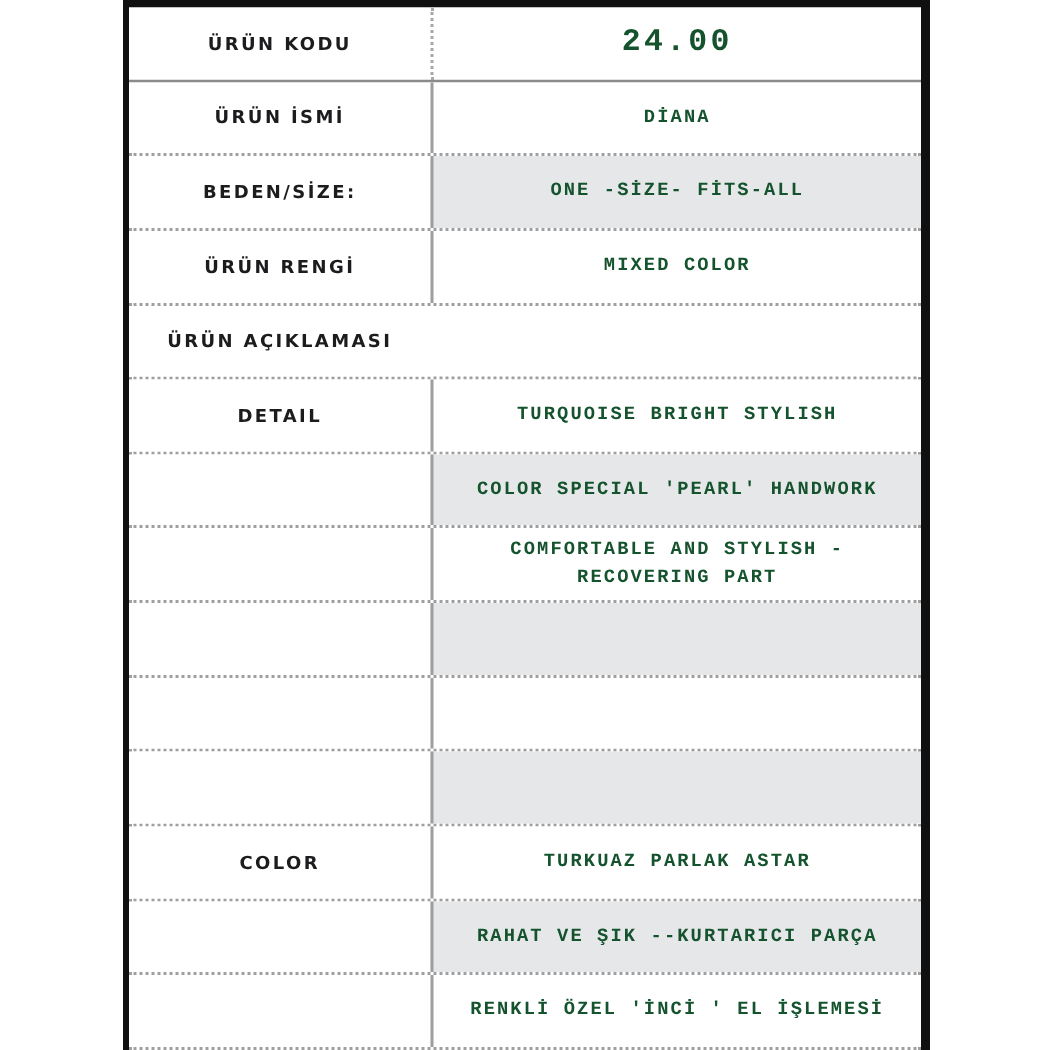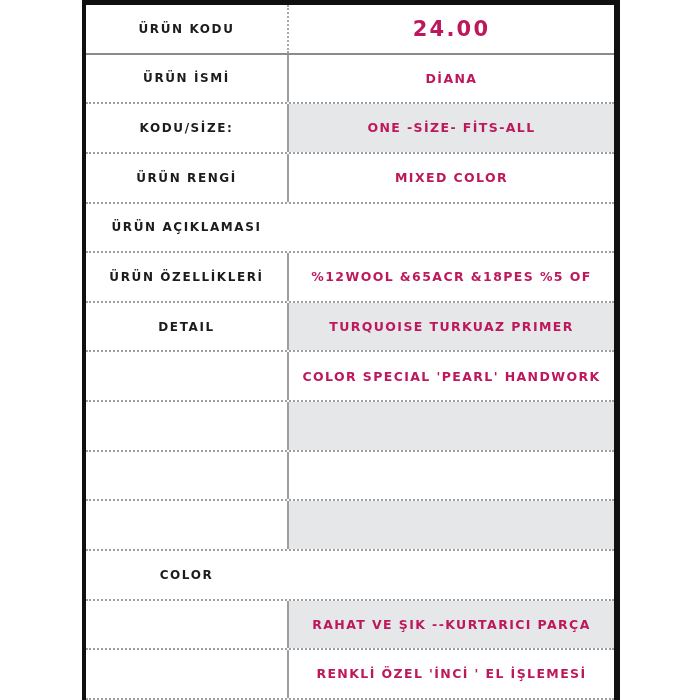--- a/index.html
+++ b/index.html
@@ -65,21 +65,22 @@
     font-weight: bold;
     letter-spacing: 1.6px;
     color: #1c1c1e;
     white-space: nowrap;
   }
   .row-value {
     font-size: 12.5px;
     font-weight: bold;
     letter-spacing: 1.4px;
     line-height: 1.55;
-    color: #be185d;
+    color: #14532d;
+    font-family: Liberation Mono, monospace;
   }
   .row:first-child .row-value {
     font-size: 21px;
     letter-spacing: 2.2px;
   }
 </style>
 </head>
 <body>
 
 <div class="canvas">
@@ -95,68 +96,68 @@
       <div class="row">
         <div class="cell cell-label">
           <span class="row-label">ÜRÜN İSMİ</span>
         </div>
         <div class="cell cell-value">
           <span class="row-value">DİANA</span>
         </div>
       </div>
       <div class="row">
         <div class="cell cell-label">
-          <span class="row-label">KODU/SİZE:</span>
+          <span class="row-label">BEDEN/SİZE:</span>
         </div>
         <div class="cell cell-value">
           <span class="row-value">ONE -SİZE- FİTS-ALL</span>
         </div>
       </div>
       <div class="row">
         <div class="cell cell-label">
           <span class="row-label">ÜRÜN RENGİ</span>
         </div>
         <div class="cell cell-value">
           <span class="row-value">MIXED COLOR</span>
         </div>
       </div>
       <div class="row">
         <div class="cell cell-label">
           <span class="row-label">ÜRÜN AÇIKLAMASI</span>
         </div>
       </div>
       <div class="row">
         <div class="cell cell-label">
-          <span class="row-label">ÜRÜN ÖZELLİKLERİ</span>
-        </div>
-        <div class="cell cell-value">
-          <span class="row-value">%12WOOL &amp;65ACR &amp;18PES %5 OF</span>
-        </div>
-      </div>
-      <div class="row">
-        <div class="cell cell-label">
           <span class="row-label">DETAIL</span>
         </div>
         <div class="cell cell-value">
-          <span class="row-value">TURQUOISE TURKUAZ PRIMER</span>
+          <span class="row-value">TURQUOISE BRIGHT STYLISH</span>
         </div>
       </div>
       <div class="row">
         <div class="cell cell-label">
           <span class="row-label"></span>
         </div>
         <div class="cell cell-value">
           <span class="row-value">COLOR SPECIAL 'PEARL' HANDWORK</span>
         </div>
       </div>
       <div class="row">
         <div class="cell cell-label">
           <span class="row-label"></span>
         </div>
         <div class="cell cell-value">
+          <span class="row-value">COMFORTABLE AND STYLISH - RECOVERING PART</span>
+        </div>
+      </div>
+      <div class="row">
+        <div class="cell cell-label">
+          <span class="row-label"></span>
+        </div>
+        <div class="cell cell-value">
           <span class="row-value"></span>
         </div>
       </div>
       <div class="row">
         <div class="cell cell-label">
           <span class="row-label"></span>
         </div>
         <div class="cell cell-value">
           <span class="row-value"></span>
         </div>
@@ -165,20 +166,23 @@
         <div class="cell cell-label">
           <span class="row-label"></span>
         </div>
         <div class="cell cell-value">
           <span class="row-value"></span>
         </div>
       </div>
       <div class="row">
         <div class="cell cell-label">
           <span class="row-label">COLOR</span>
+        </div>
+        <div class="cell cell-value">
+          <span class="row-value">TURKUAZ PARLAK ASTAR</span>
         </div>
       </div>
       <div class="row">
         <div class="cell cell-label">
           <span class="row-label"></span>
         </div>
         <div class="cell cell-value">
           <span class="row-value">RAHAT VE ŞIK --KURTARICI PARÇA</span>
         </div>
       </div>

